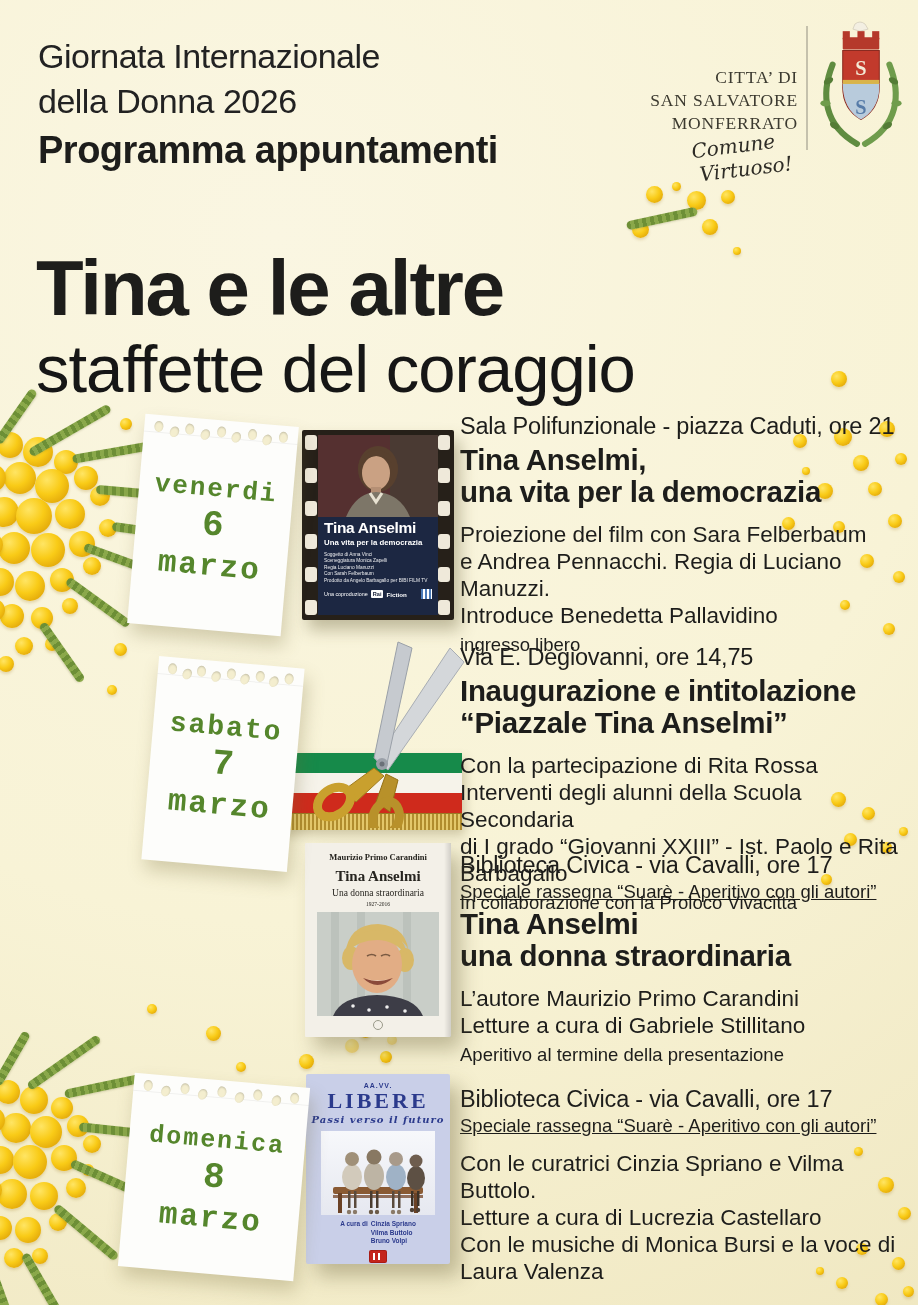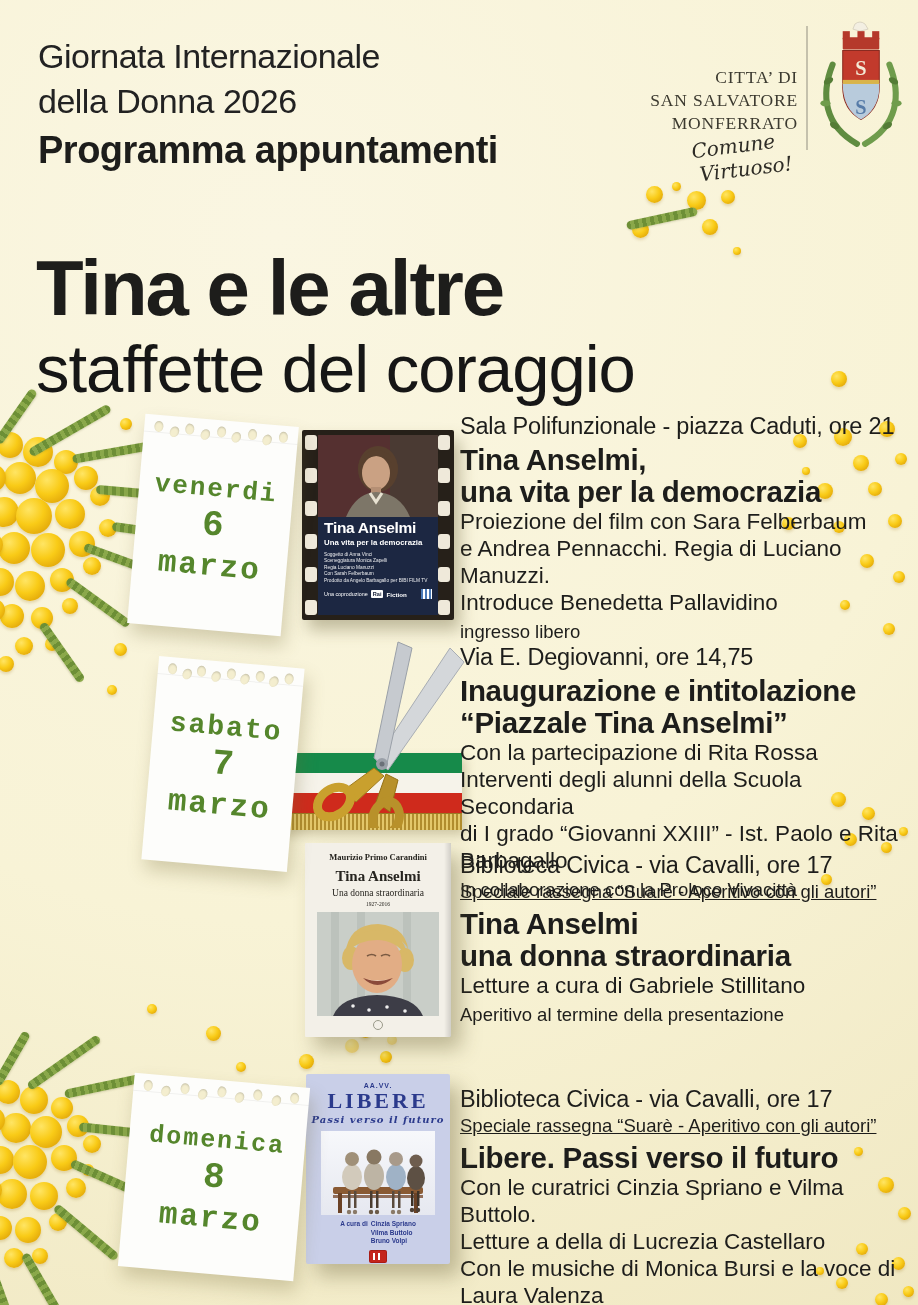--- a/index.html
+++ b/index.html
@@ -102,21 +102,21 @@
     box-shadow:inset 0 0 0 1px #a81c15;
     background-image:linear-gradient(#c4241c,#c4241c), repeating-linear-gradient(90deg,#fff 0 2px,#c4241c 2px 5px);
     background-size:100% 3px, 10px 7px; background-position:0 0, 4px 3px; background-repeat:no-repeat;}
   
   .event{position:absolute; left:460px; width:455px; z-index:2;}
   .venue{font-size:23.5px; line-height:26px; letter-spacing:-.2px;}
   .series{font-size:18.5px; line-height:23px; margin-top:2px;text-decoration:underline;}
   .etitle{font-size:29.5px; font-weight:700; line-height:32px; letter-spacing:-.3px;}
   .etitle.mt{margin-top:5px;}
   .ebody{font-size:22.5px; line-height:27px;}
-  .ebody.first{margin-top:0;}
+  .ebody.first{margin-top:13px;}
   .enote{font-size:18.5px; line-height:23px; margin-top:4px;}
   .ev1{top:413px;} .ev2{top:644px;} .ev3{top:852px;} .ev4{top:1086px;}
 </style>
 </head>
 <body>
 
 <div class="poster">
 
   <div id="decor">
       <span class="pom" style="left: 671.5px; top: 181.5px; width: 9px; height: 9px;"></span>
@@ -494,27 +494,27 @@
     <div class="ebody">Interventi degli alunni della Scuola Secondaria</div>
     <div class="ebody">di I grado “Giovanni XXIII” - Ist. Paolo e Rita Barbagallo</div>
     <div class="enote">In collaborazione con la Proloco Vivacittà</div>
   </div>
 
   <div class="event ev3">
     <div class="venue">Biblioteca Civica - via Cavalli, ore 17</div>
     <div class="series">Speciale rassegna “Suarè - Aperitivo con gli autori”</div>
     <div class="etitle mt">Tina Anselmi</div>
     <div class="etitle">una donna straordinaria</div>
+    <div class="ebody first">L’autore Maurizio Primo Carandini</div>
     <div class="ebody">Letture a cura di Gabriele Stillitano</div>
     <div class="enote">Aperitivo al termine della presentazione</div>
   </div>
 
   <div class="event ev4">
     <div class="venue">Biblioteca Civica - via Cavalli, ore 17</div>
     <div class="series">Speciale rassegna “Suarè - Aperitivo con gli autori”</div>
-    <div class="etitle mt">Libere. Passi verso il futuro</div>
     <div class="ebody first">Con le curatrici Cinzia Spriano e Vilma Buttolo.</div>
-    <div class="ebody">Letture a della di Lucrezia Castellaro</div>
+    <div class="ebody">Letture a cura di Lucrezia Castellaro</div>
     <div class="ebody">Con le musiche di Monica Bursi e la voce di Laura Valenza</div>
 
   </div>
 
 </div>
 
 </body></html>

